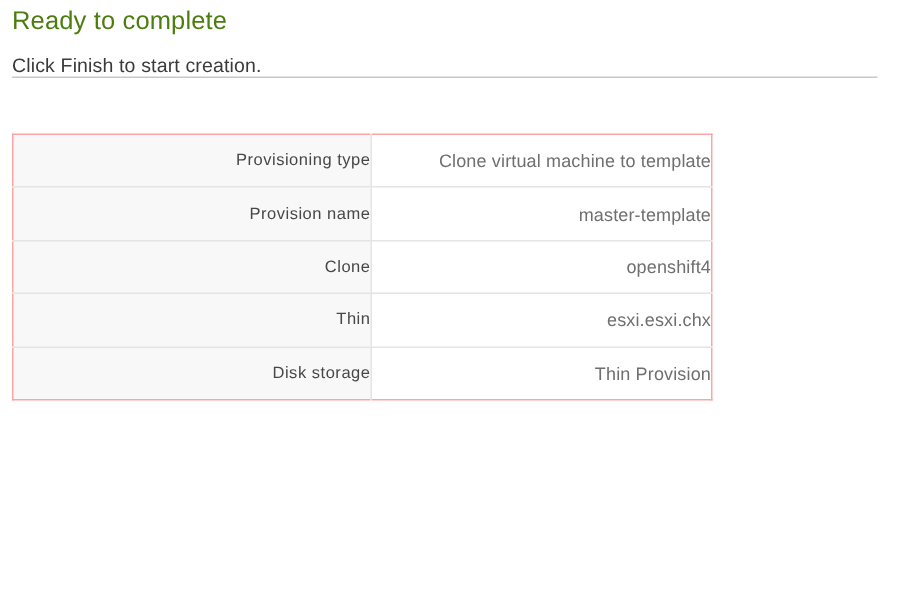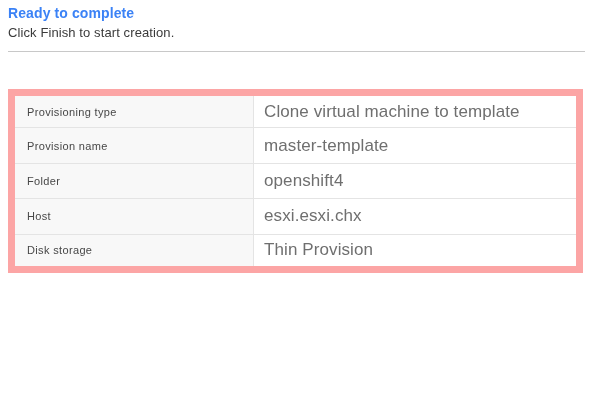--- a/index.html
+++ b/index.html
@@ -15,50 +15,51 @@
     -webkit-font-smoothing: antialiased;
     overflow: hidden;
   }
   .wizard-header {
     position: absolute;
     left: 8px;
     top: 5px;
     width: 578px;
   }
   .wizard-title {
-    font-size: 14px;
-    font-weight: bold;
-    color: #3b82f6;
+    font-size: 17px;
+    font-weight: normal;
+    color: #4d7c0f;
     line-height: 17px;
     letter-spacing: 0.1px;
   }
   .wizard-subtitle {
     font-size: 13px;
     font-weight: normal;
     color: #3a3a3a;
     line-height: 18px;
-    margin-top: 2px;
+    margin-top: 13px;
     letter-spacing: 0.1px;
   }
   .header-divider {
     position: absolute;
     left: 8px;
     top: 51px;
     width: 577px;
     height: 1px;
     background: #c8c8c8;
   }
   .summary-table {
     position: absolute;
     left: 8px;
     top: 89px;
-    width: 575px;
+    width: 467px;
     border-collapse: collapse;
     table-layout: fixed;
-    border: 7px solid #fca5a5;
+    border: 1px solid #fca5a5;
+    text-align: right;
   }
   .summary-table tr {
     height: 35.4px;
   }
   .summary-table td {
     border-bottom: 1px solid #e4e4e4;
     padding: 0;
     vertical-align: middle;
   }
   .summary-table tr:last-child td {
@@ -70,21 +71,21 @@
     background: #f8f8f8;
     border-right: 1px solid #e4e4e4;
     font-size: 11px;
     color: #474747;
     letter-spacing: 0.35px;
     padding-left: 12px;
     font-weight: normal;
   }
   td.cell-value {
     background: #ffffff;
-    font-size: 17px;
+    font-size: 12px;
     color: #6f6f6f;
     letter-spacing: 0.1px;
     padding-left: 10px;
   }
 </style>
 </head>
 <body>
 
 <div class="wizard-header">
   <div class="wizard-title">Ready to complete</div>
@@ -97,25 +98,25 @@
   <tbody>
     <tr>
       <td class="cell-label">Provisioning type</td>
       <td class="cell-value">Clone virtual machine to template</td>
     </tr>
     <tr>
       <td class="cell-label">Provision name</td>
       <td class="cell-value">master-template</td>
     </tr>
     <tr>
-      <td class="cell-label">Folder</td>
+      <td class="cell-label">Clone</td>
       <td class="cell-value">openshift4</td>
     </tr>
     <tr>
-      <td class="cell-label">Host</td>
+      <td class="cell-label">Thin</td>
       <td class="cell-value">esxi.esxi.chx</td>
     </tr>
     <tr>
       <td class="cell-label">Disk storage</td>
       <td class="cell-value">Thin Provision</td>
     </tr>
   </tbody>
 </table>
 
 </body></html>

